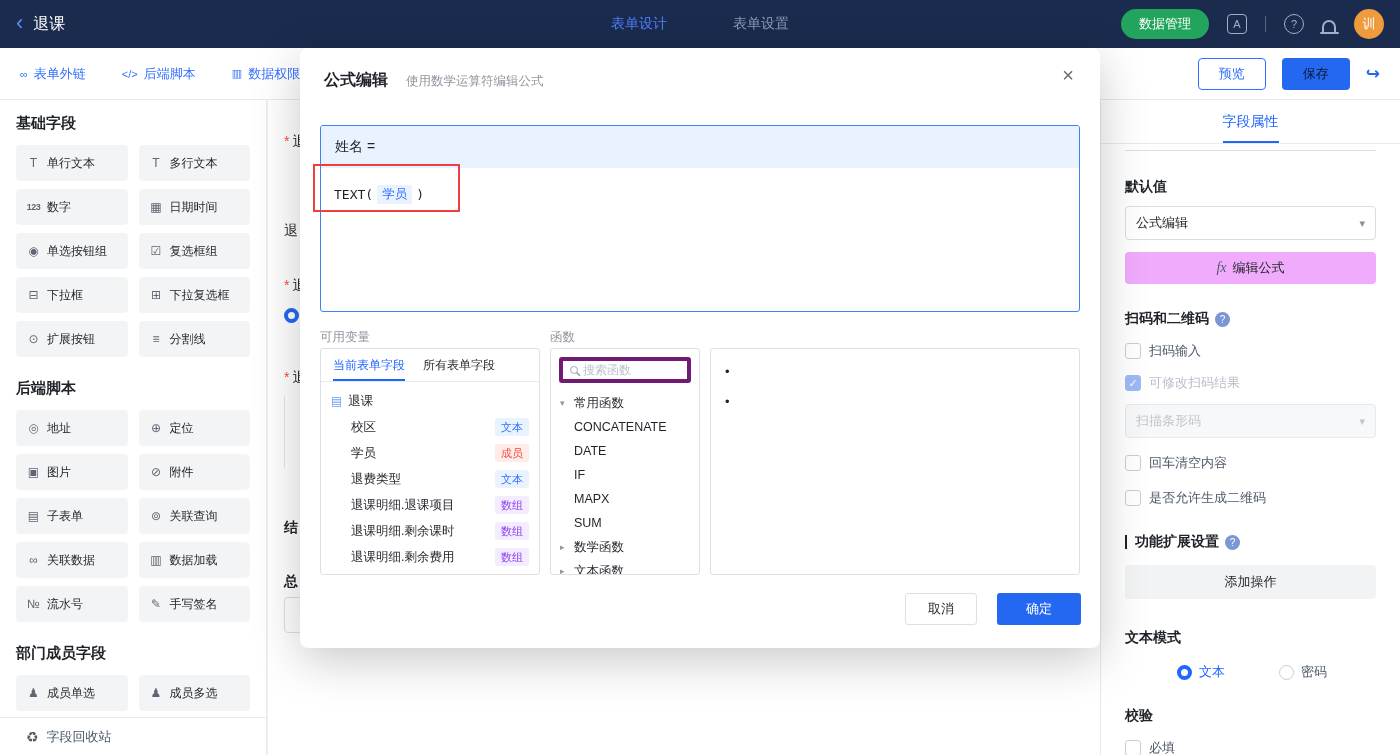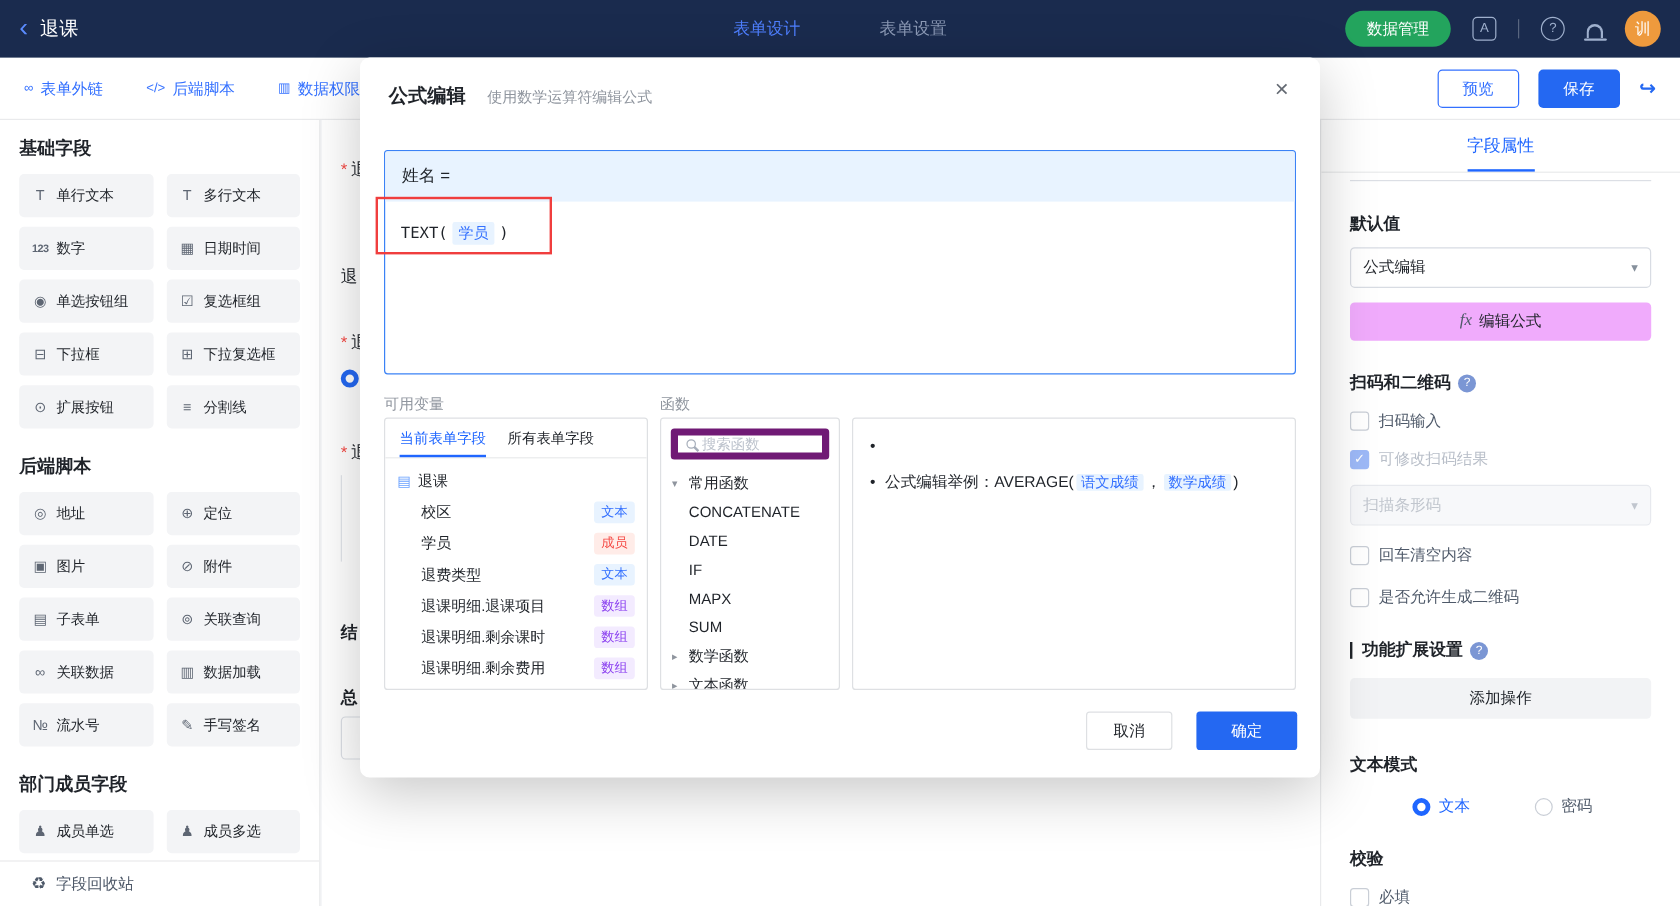--- a/index.html
+++ b/index.html
@@ -24,21 +24,21 @@
   .tb-bell::after{content:"";position:absolute;left:-4.5px;bottom:-2px;width:19px;height:2px;background:#9fb0cd;border-radius:1px;}
   .avatar{width:30px;height:30px;border-radius:50%;background:#ee9a3d;color:#fff;font-size:13px;display:grid;place-items:center;cursor:pointer;}
 
   
   .toolbar{position:absolute;top:48px;left:0;right:0;height:52px;background:#fff;border-bottom:1px solid #e9eaec;display:flex;align-items:center;padding:0 20px;z-index:2;}
   .tl-links{display:flex;gap:36px;}
   .tl-link{display:flex;align-items:center;gap:6px;color:#3370ff;font-size:13px;cursor:pointer;white-space:nowrap;}
   .tl-ico{font-size:11px;}
   .tl-actions{margin-left:auto;display:flex;align-items:center;gap:16px;}
   .btn-outline{width:68px;height:32px;border:1px solid #3370ff;background:#fff;color:#3370ff;border-radius:4px;font-size:13px;}
-  .btn-primary{width:68px;height:32px;border:none;background:#2468f2;color:#ffffff;border-radius:4px;font-size:13px;}
+  .btn-primary{width:68px;height:32px;border:none;background:#2468f2;color:#0f172a;border-radius:4px;font-size:13px;}
   .share{color:#2468f2;font-size:17px;font-weight:bold;cursor:pointer;}
 
   
   .sidebar{position:absolute;top:100px;left:0;bottom:0;width:267px;background:#fff;border-right:1px solid #e9eaec;z-index:2;padding:14px 16px 50px;overflow:hidden;}
   .side-title{font-size:15px;font-weight:bold;color:#1f2329;margin:0 0 12px;}
   .side-grid{display:grid;grid-template-columns:1fr 1fr;gap:8px 11px;margin-bottom:22px;}
   .field-btn{height:36px;background:#f3f4f6;border:none;border-radius:4px;display:flex;align-items:center;gap:6px;padding:0 10px;font-size:12px;color:#1f2329;}
   .fb-icon{color:#5e6673;font-size:12px;min-width:15px;text-align:center;}
   .fb-icon.sm{font-size:9px;font-weight:bold;letter-spacing:-.5px;}
   .fb-label{white-space:nowrap;}
@@ -111,21 +111,21 @@
   .vtab.active::after{content:"";position:absolute;left:0;right:0;bottom:0;height:2px;background:#1f66ff;}
   .var-tree{padding:6px 0;}
   .var-root{display:flex;align-items:center;gap:6px;height:26px;padding:0 10px;font-size:12.5px;color:#1f2329;cursor:pointer;}
   .doc-icon{color:#6aa1ff;font-size:12px;}
   .var-row{display:flex;align-items:center;justify-content:space-between;height:26px;padding:0 10px 0 30px;font-size:12.5px;color:#1f2329;cursor:pointer;}
   .tag{font-size:11px;padding:1.5px 6px;border-radius:3px;line-height:1.3;flex:none;}
   .tag-text{background:#e8f3ff;color:#3370ff;}
   .tag-member{background:#ffece8;color:#f54a45;}
   .tag-array{background:#f3ebff;color:#8a3ff0;}
   .fn-panel{position:absolute;left:250px;top:300px;width:150px;height:227px;border:1px solid #dee0e3;border-radius:3px;overflow:hidden;background:#fff;}
-  .fn-search{margin:8px;height:26px;border:6px solid #701a75;border-radius:3px;display:flex;align-items:center;padding:0 7px;gap:5px;}
+  .fn-search{margin:8px;height:26px;border:4px solid #701a75;border-radius:3px;display:flex;align-items:center;padding:0 7px;gap:5px;}
   .mag{width:8px;height:8px;border:1.5px solid #a6aeba;border-radius:50%;position:relative;flex:none;}
   .mag::after{content:"";position:absolute;width:4.5px;height:1.5px;background:#a6aeba;transform:rotate(45deg);right:-3.5px;bottom:-1.5px;}
   .fn-search input{border:none;outline:none;width:100%;font-size:12px;color:#1f2329;background:transparent;font-family:inherit;}
   .fn-search input::placeholder{color:#bcc2cc;}
   .fn-group{display:flex;align-items:center;gap:5px;height:24px;padding:0 9px;font-size:12.5px;color:#1f2329;cursor:pointer;}
   .fn-chev{color:#8f959e;font-size:9px;width:9px;flex:none;}
   .fn-item{height:24px;display:flex;align-items:center;padding-left:23px;font-size:12.5px;color:#1f2329;cursor:pointer;}
   .tips{position:absolute;left:410px;top:300px;width:370px;height:227px;border:1px solid #dee0e3;border-radius:3px;padding:13px 14px;font-size:13px;color:#1f2329;background:#fff;}
   .tip{display:flex;gap:8px;margin-bottom:10px;line-height:1.55;}
   .blt{flex:none;}
@@ -464,23 +464,20 @@
           </div>
         </div>
     </div>
 
     <div class="tips">
       <div class="tip">
         <span class="blt">•</span>
       </div>
       <div class="tip">
         <span class="blt">•</span>
-        <span>
-          <span>公式编辑举例：AVERAGE(</span><span class="token sm">语文成绩</span><span>，</span><span class="token sm">数学成绩</span><span>)</span>
-        </span>
       </div>
     </div>
 
     <button class="btn-cancel">取消</button>
     <button class="btn-confirm">确定</button>
   </div>
 
 </div>
 
 </body></html>

